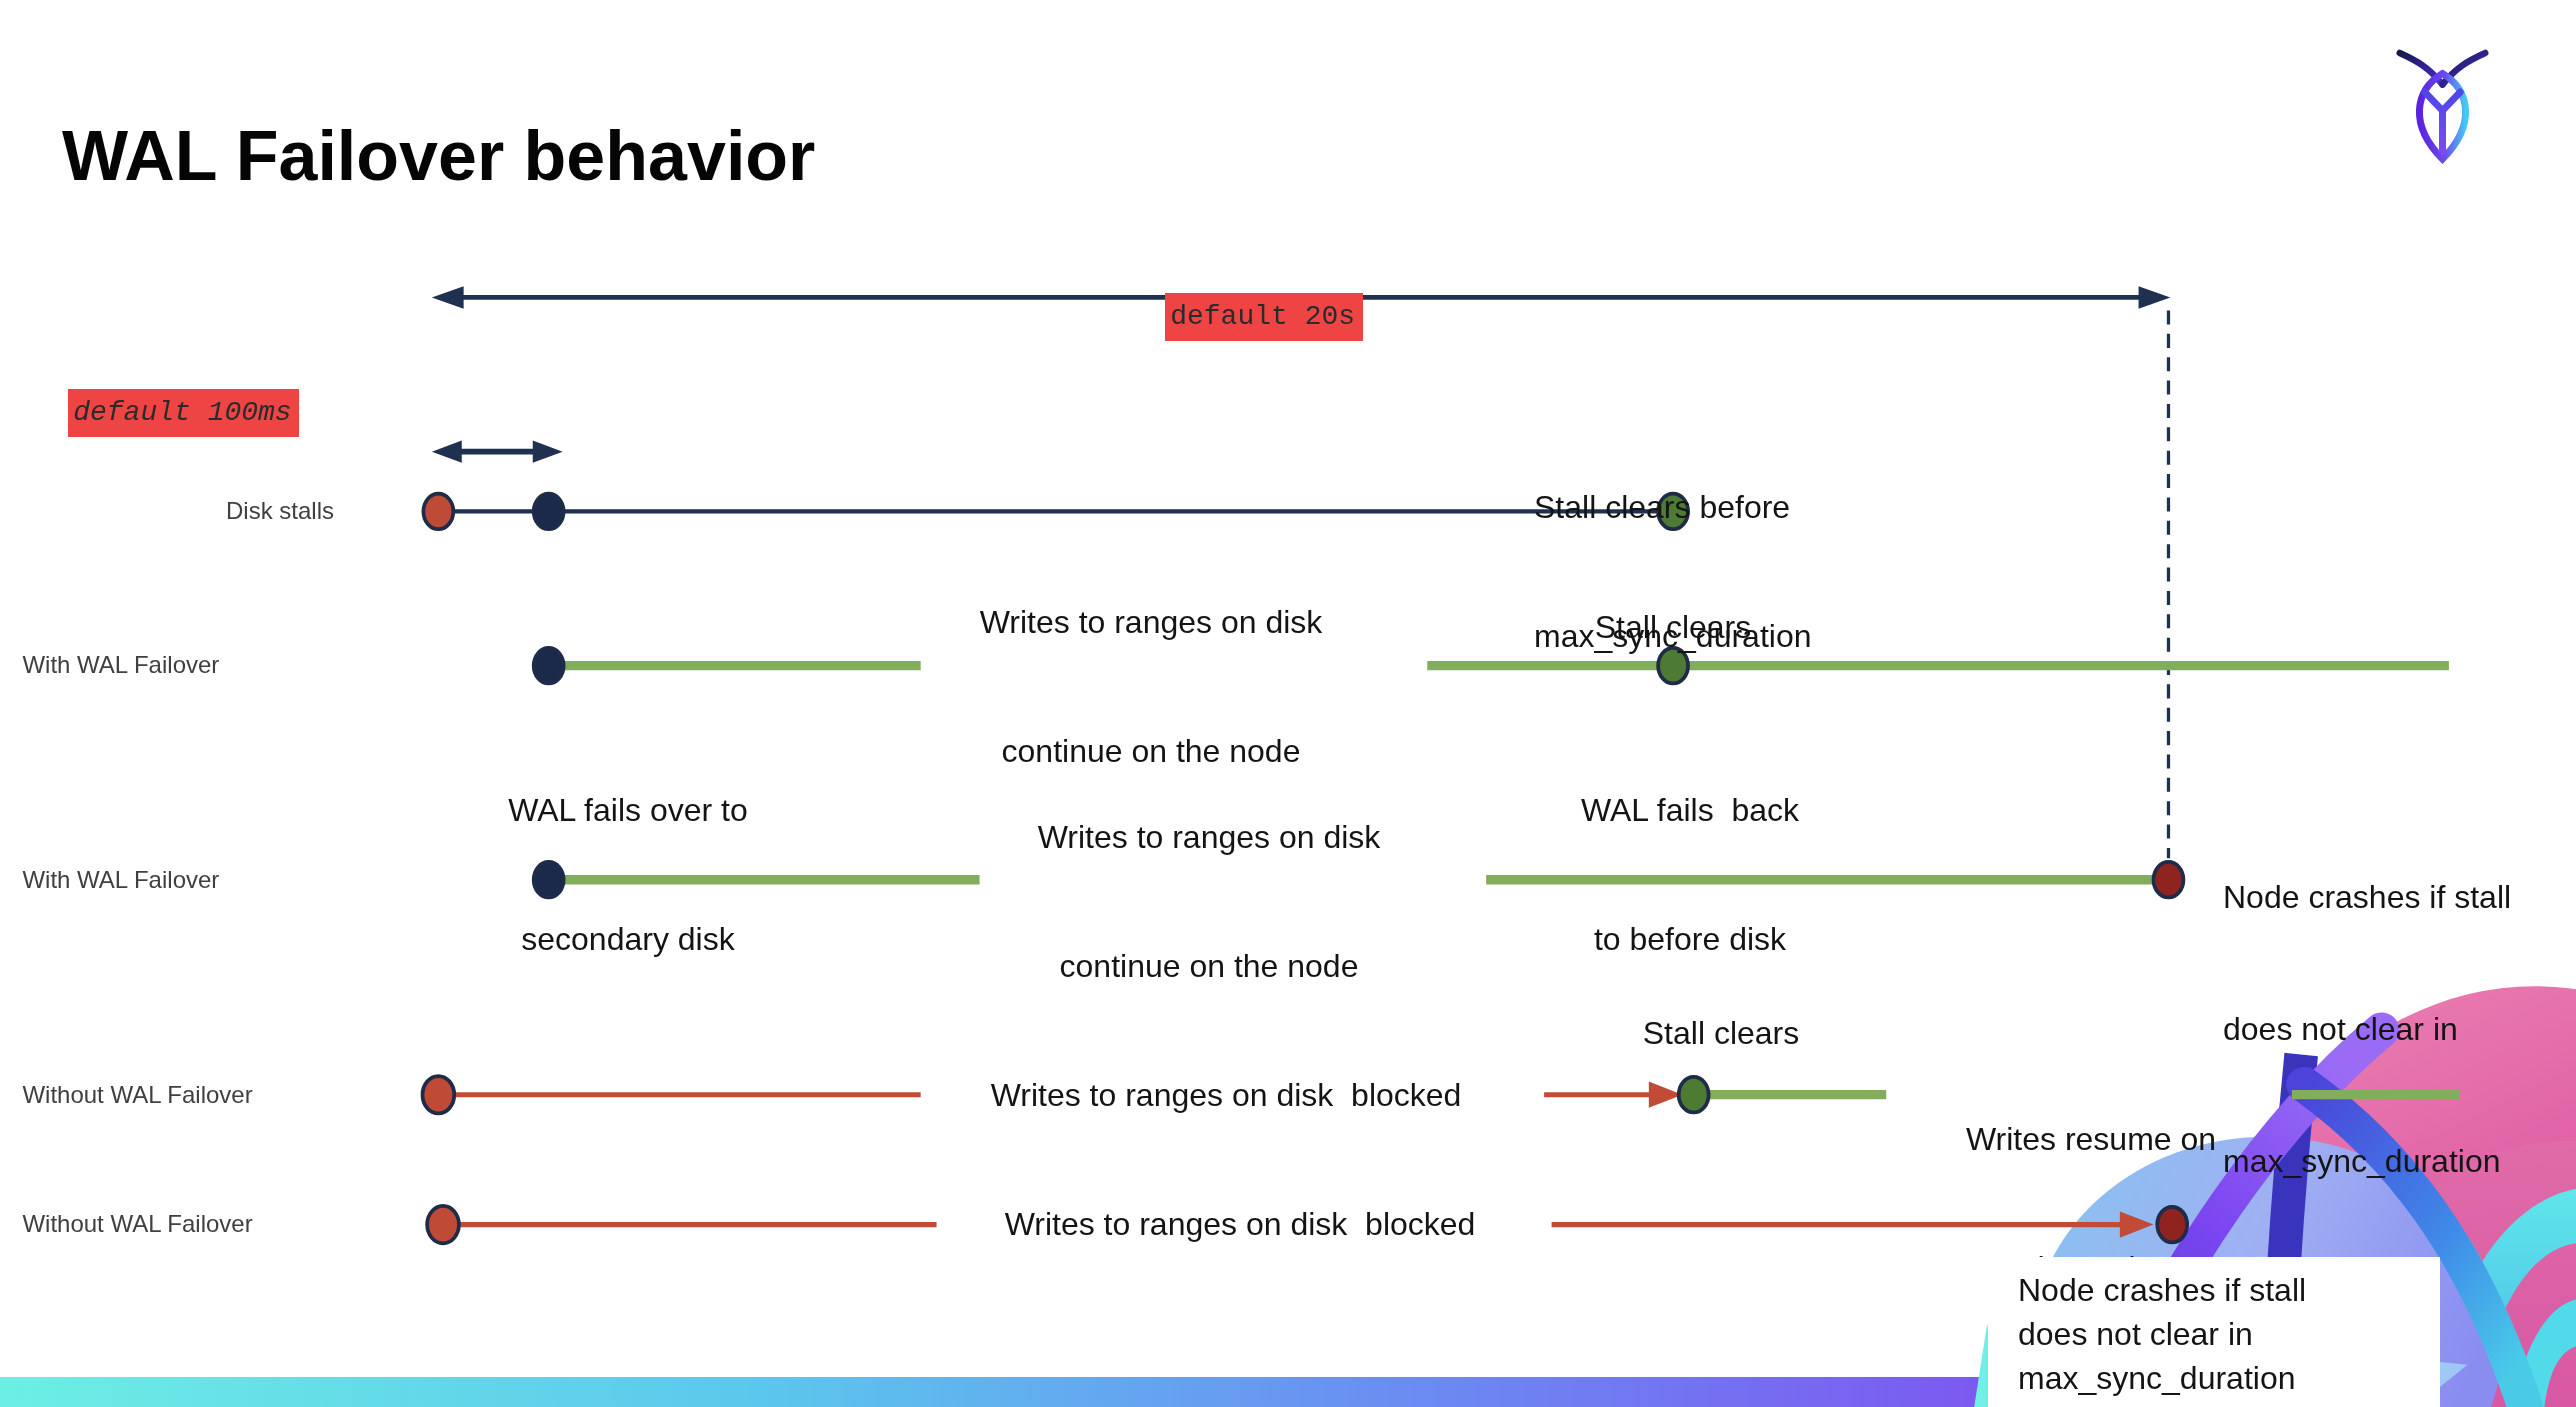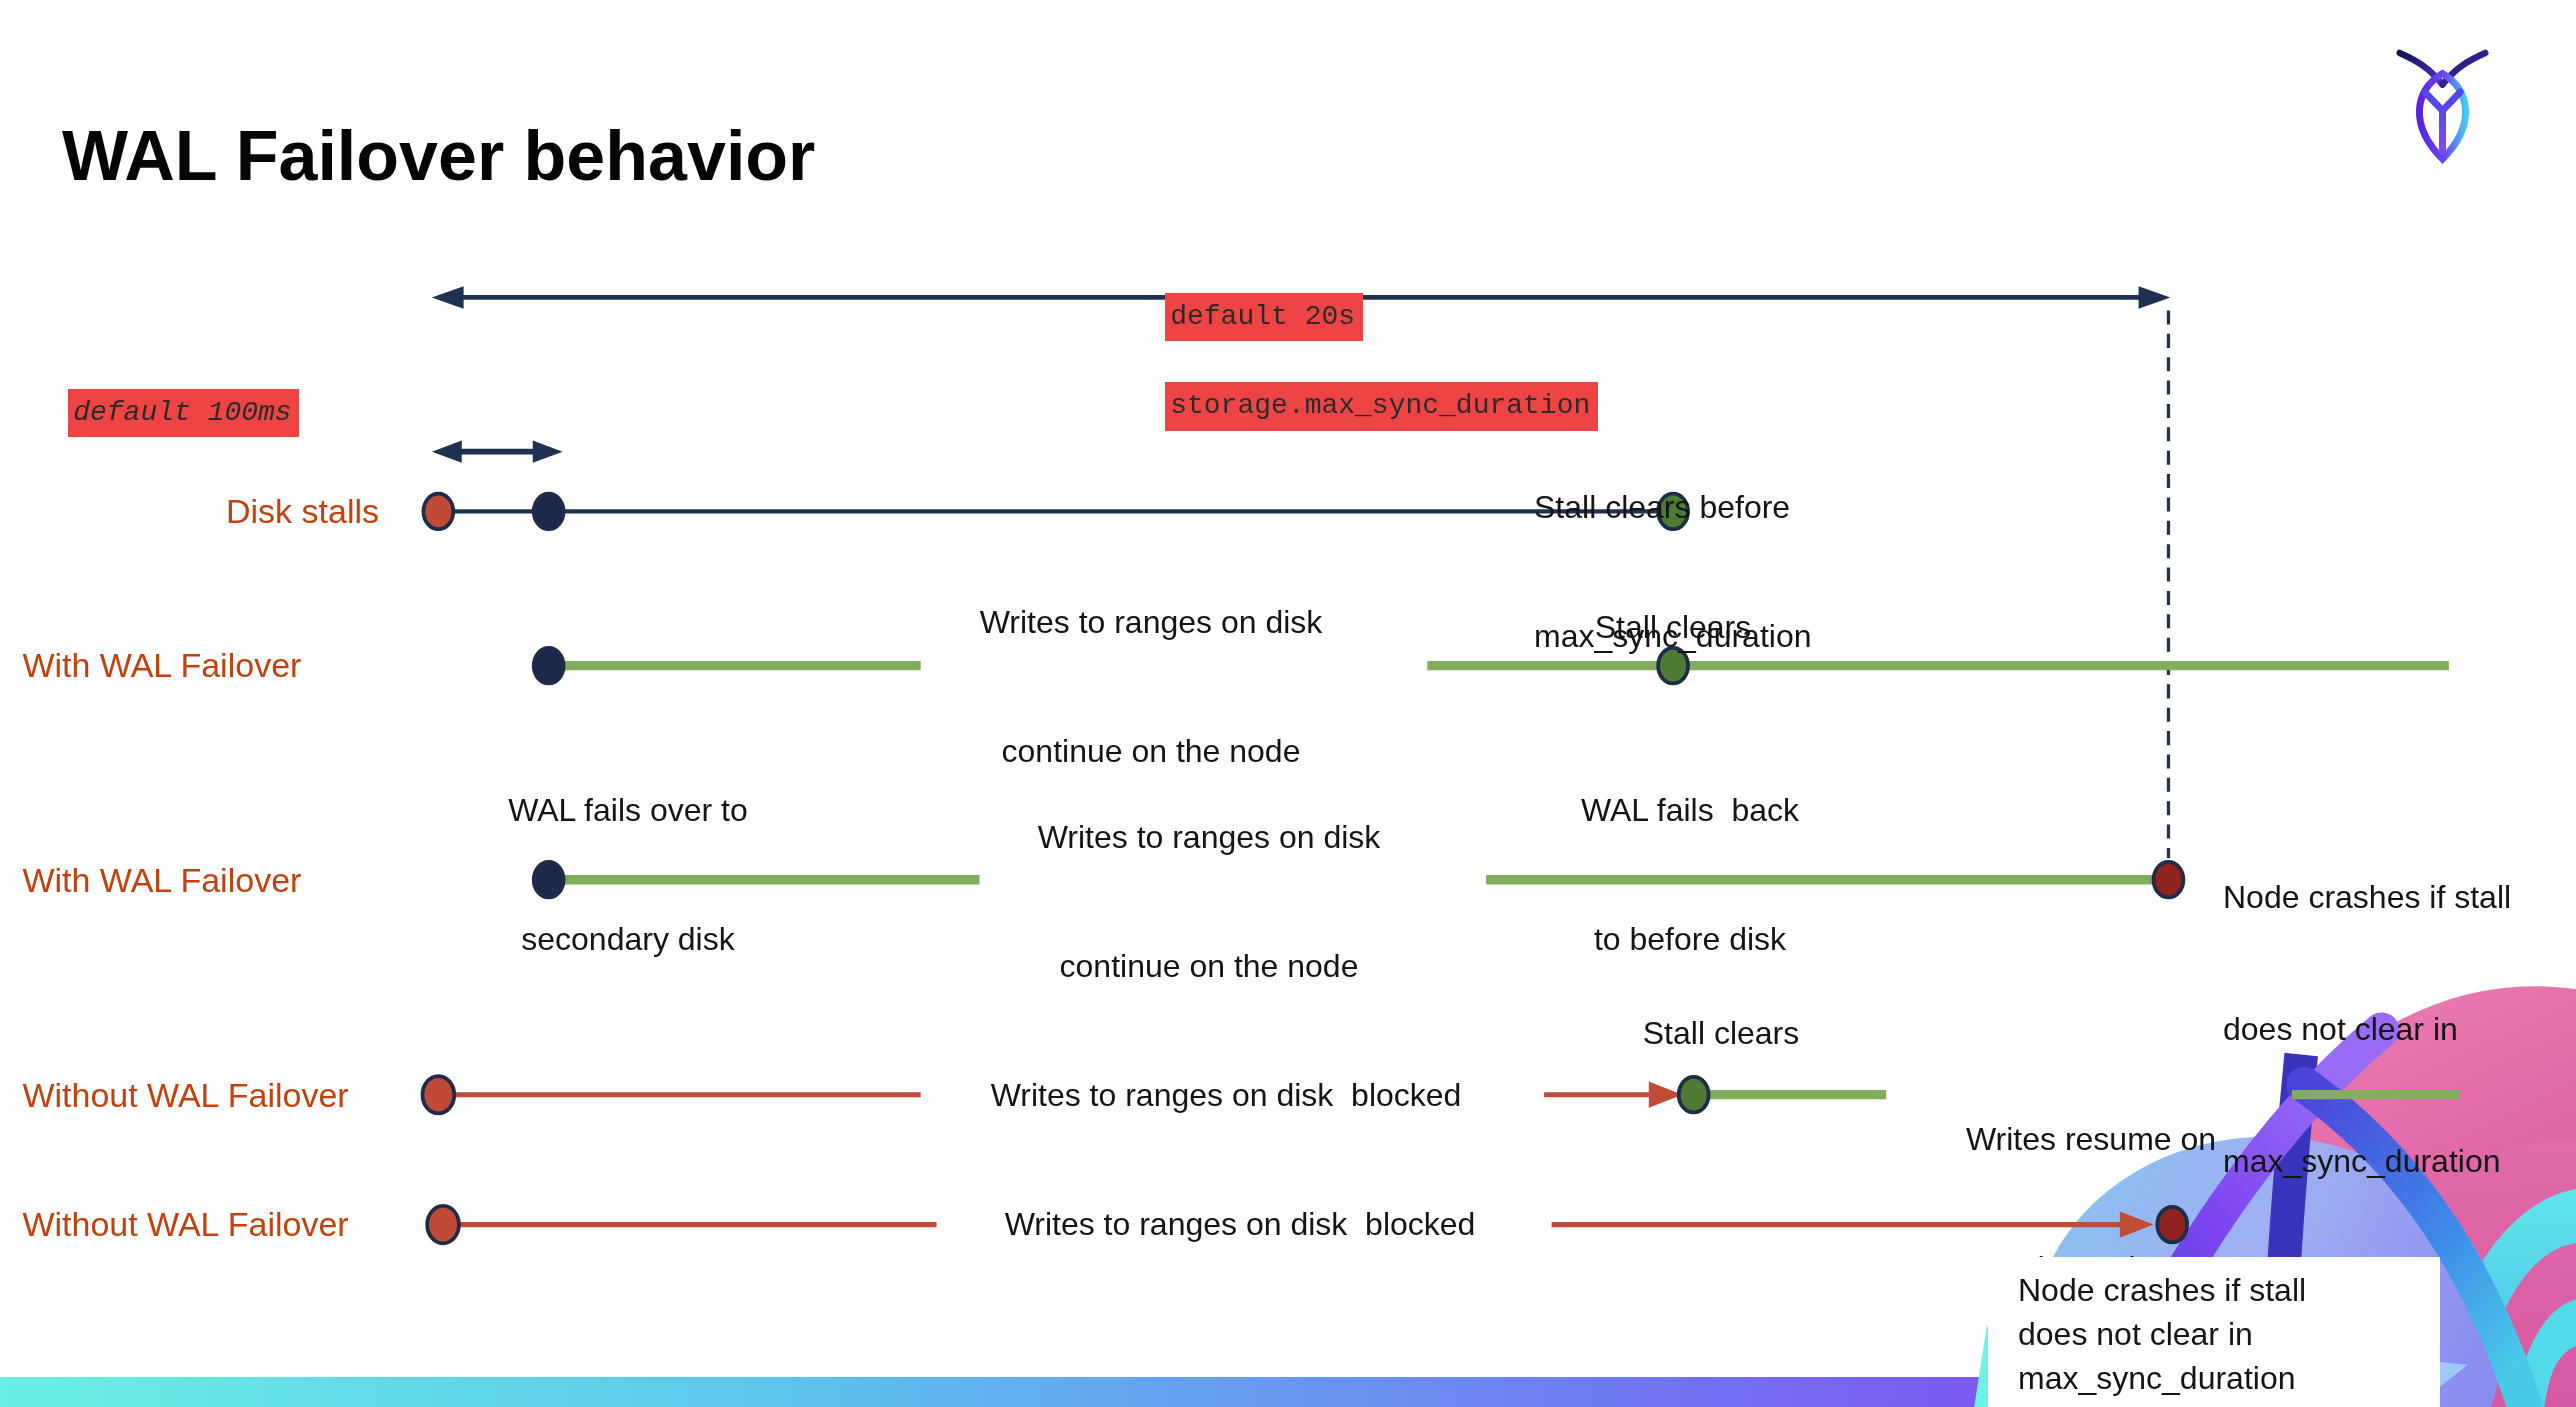--- a/index.html
+++ b/index.html
@@ -6,21 +6,21 @@
   body{
     width:2576px;height:1408px;position:relative;overflow:hidden;
     background:#ffffff;font-family:"Liberation Sans",sans-serif;color:#141414;
   }
   svg.diagram{position:absolute;left:0;top:0;z-index:1;}
   .txt{position:absolute;z-index:2;white-space:pre;}
   .title{
     left:62px;top:69px;font-size:70px;font-weight:bold;letter-spacing:0px;
     color:#050505;z-index:2;
   }
-  .rowlabel{font-size:34px;color:#c2410c;transform:translateY(-50%);}
+  .rowlabel{font-size:24px;color:#404040;transform:translateY(-50%);}
   .ann{font-size:32px;color:#141414;line-height:43px;}
   .center{transform:translateX(-50%);text-align:center;}
   .vcenter{transform:translate(-50%,-50%);text-align:center;}
   .code{
     font-family:"Liberation Mono","DejaVu Sans Mono",monospace;
     font-size:28px;color:#2b2b2b;line-height:41px;
   }
   .code span{background:#ef4444;padding:2.8px 7.5px 4.7px 5.6px;display:inline-block;margin-bottom:0px;}
   .crash-box{
     position:absolute;left:1988px;top:1257px;width:452px;height:150px;
@@ -161,21 +161,20 @@
   <path d="M4,6 C22,14 36,22 50,40" stroke="url(#lgAnt)" stroke-width="7" fill="none" stroke-linecap="round"></path>
   <path d="M96,6 C78,14 64,22 50,40" stroke="url(#lgAnt)" stroke-width="7" fill="none" stroke-linecap="round"></path>
   <path d="M50,28 C80,46 86,84 50,120 C14,84 20,46 50,28 Z" stroke="url(#lgBody)" stroke-width="7.5" fill="none"></path>
   <path d="M50,112 L50,68 M50,68 L31,48 M50,68 L69,48" stroke="url(#lgStem)" stroke-width="7.5" fill="none" stroke-linecap="round"></path>
 </svg>
 
 <h1 class="txt title">WAL Failover behavior</h1>
 
 <div class="txt code" style="left:1131px;top:252px;">
   <span>default 20s</span><br>
-  <span>storage.max_sync_duration</span>
 </div>
 
 <div class="txt code" style="left:34px;top:348px;font-style:italic;">
   <span>default 100ms</span><br>
 </div>
 
 <div class="txt rowlabel" style="left:226px;top:511px;">Disk stalls</div>
 <div class="txt rowlabel" style="left:22.4px;top:665px;">With WAL Failover</div>
 <div class="txt rowlabel" style="left:22.4px;top:880px;">With WAL Failover</div>
 <div class="txt rowlabel" style="left:22.4px;top:1095px;">Without WAL Failover</div>

